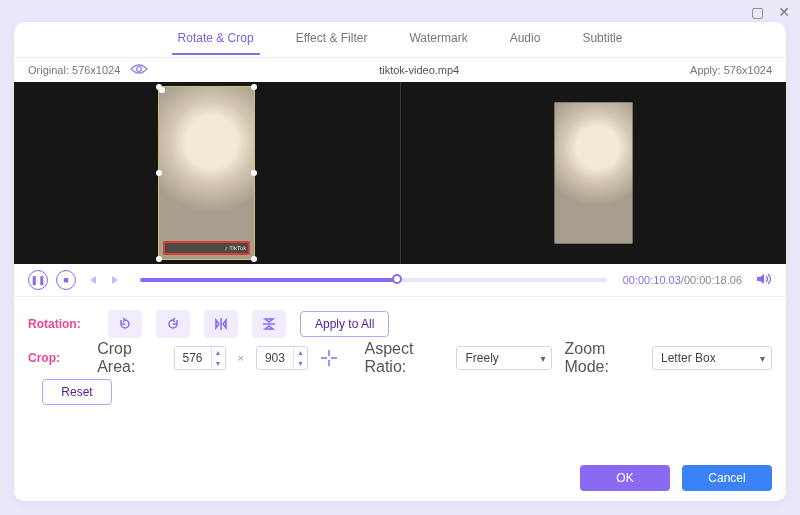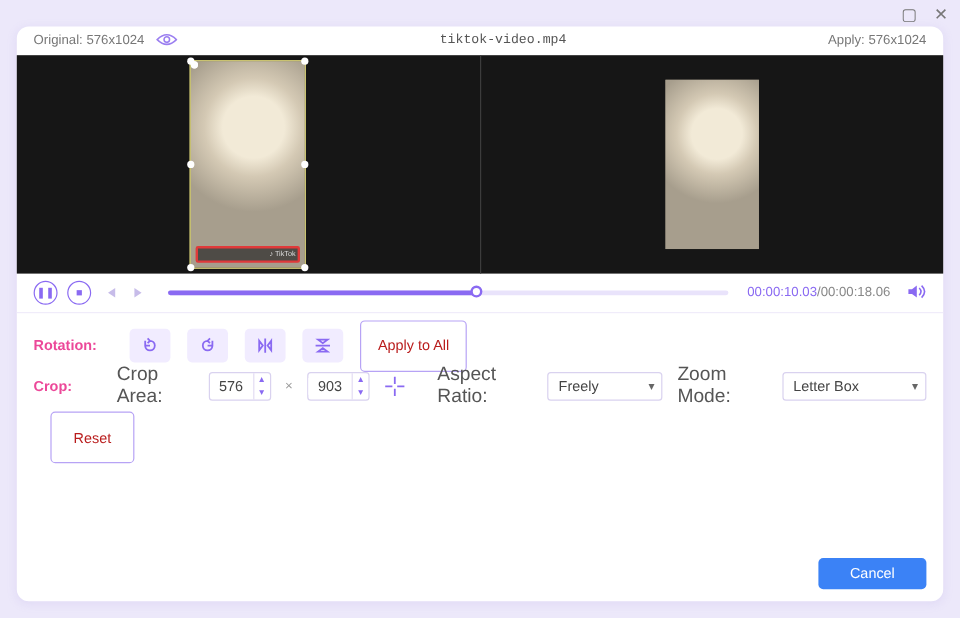--- a/index.html
+++ b/index.html
@@ -10,21 +10,21 @@
   .titlebar span { font-size: 14px; color: #777; cursor: default; line-height: 1; }
 
   .panel { position: absolute; top: 22px; left: 14px; right: 14px; bottom: 14px; background: #fff; border-radius: 10px; box-shadow: 0 2px 8px rgba(160,140,220,.15); display: flex; flex-direction: column; }
 
   .tabs { height: 36px; border-bottom: 1px solid #eee9f7; display: flex; justify-content: center; gap: 30px; align-items: flex-end; padding-bottom: 2px; }
   .tab { font-size: 12px; color: #777; padding: 8px 6px; border-bottom: 2px solid transparent; cursor: pointer; }
   .tab.active { color: #7b5fe7; border-bottom: 2px solid #8a6af2; }
 
   .head-row { display: flex; align-items: center; height: 24px; padding: 0 14px; font-size: 11px; color: #777; justify-content: space-between; }
   .head-left { display:flex; align-items:center; gap:10px;}
-  .head-center { flex:1; text-align:center; color:#555;font-family:Liberation Mono, monospace; }
+  .head-center { flex:1; text-align:center; color:#555; }
   .head-right { }
   .eye-icon { color:#9b7ff0; font-size:14px; }
 
   .workarea { height: 182px; background: #161616; display: flex; position: relative; }
   .pane { flex:1 1 50%; position:relative; display:flex; align-items:center; justify-content:center; }
   .divider { width:1px; background:#3c3c3c; }
 
   
   .frame { width: 95px; height: 172px; background:
      radial-gradient(circle at 55% 32%, #f2ead7 20%, #d4c9b4 32%, #a79e8d 55%),
@@ -54,21 +54,21 @@
   .timecode { font-size:11px; }
   .timecode .cur { color:#8a6af2; }
   .timecode .tot { color:#888; }
   .vol { color:#8a6af2; font-size:14px; margin-left:6px;}
 
   .controls { padding: 10px 14px 0 14px; border-top: 1px solid #f0ecfa; font-size: 12px; color:#555;}
   .row { display:flex; align-items:center; height:34px; gap:12px;}
   .row .label { width:68px; font-weight:600; color:#ec4899; font-size:12px;}
   .iconbtn { width:34px; height:28px; background:#f1ecff; border-radius:4px; display:flex; align-items:center; justify-content:center; color:#8a6af2; cursor:pointer; margin-right:2px;}
   .iconbtn svg { width:16px; height:16px; stroke:#8a6af2; fill:none; stroke-width:1.5;}
-  .linkbtn { height:43px; padding:0 14px; border:1px solid #b7a3f5; color:#b91c1c; border-radius:4px; background:#fff; font-size:12px; cursor:pointer; display:flex; align-items:center;}
+  .linkbtn { height:26px; padding:0 14px; border:1px solid #b7a3f5; color:#4c1d95; border-radius:4px; background:#fff; font-size:12px; cursor:pointer; display:flex; align-items:center;}
   .spin { display:flex; align-items:center; border:1px solid #d9d2ef; height:24px; border-radius:3px; }
   .spin input { width:36px; border:none; text-align:center; font-size:12px; color:#444; outline:none; }
   .spin .arrows { width:14px; display:flex; flex-direction:column; border-left:1px solid #e3ddf3;}
   .spin .arrows span{height:11px; font-size:7px; color:#8a6af2; text-align:center; line-height:11px; cursor:pointer;}
   .times { color:#999; font-size:11px; }
   .center-icon { width:22px; height:22px; display:flex; align-items:center; justify-content:center; color:#8a6af2; cursor:pointer;}
   .sel { position:relative; height:24px; border:1px solid #d9d2ef; border-radius:3px; min-width:96px; padding:0 22px 0 8px; font-size:12px; color:#444; display:flex; align-items:center; cursor:pointer; }
   .sel::after{ content:"▾"; position:absolute; right:6px; color:#666; font-size:10px;}
   .sel.wide { min-width:120px;}
   .field-label { color:#555; font-size:16px; }
@@ -84,20 +84,27 @@
 </head>
 <body>
 
 <div class="titlebar">
   <span>▢</span>
   <span>✕</span>
 </div>
 
 <div class="panel">
 
+  <div class="tabs">
+    <div class="tab active">Rotate &amp; Crop</div>
+    <div class="tab">Effect &amp; Filter</div>
+    <div class="tab">Watermark</div>
+    <div class="tab">Audio</div>
+    <div class="tab">Subtitle</div>
+  </div>
 
   <div class="head-row">
     <div class="head-left">
       <span>Original: 576x1024</span>
       <span class="eye-icon">
         <svg width="18" height="12" viewBox="0 0 18 12">
             <path d="M1 6 Q9 -2 17 6 Q9 14 1 6 Z" fill="none" stroke="#9b7ff0" stroke-width="1.3"></path>
             <circle cx="9" cy="6" r="2.3" fill="none" stroke="#9b7ff0" stroke-width="1.3"></circle>
           </svg>
       </span>
@@ -208,16 +215,17 @@
       <div class="sel wide">Letter Box</div>
     </div>
 
     <div class="reset-row">
       <div class="linkbtn reset" style="justify-content:center">Reset</div>
     </div>
 
   </div>
 
   <div class="footer">
+    <button class="btn">OK</button>
     <button class="btn secondary">Cancel</button>
   </div>
 
 </div>
 
 </body></html>

